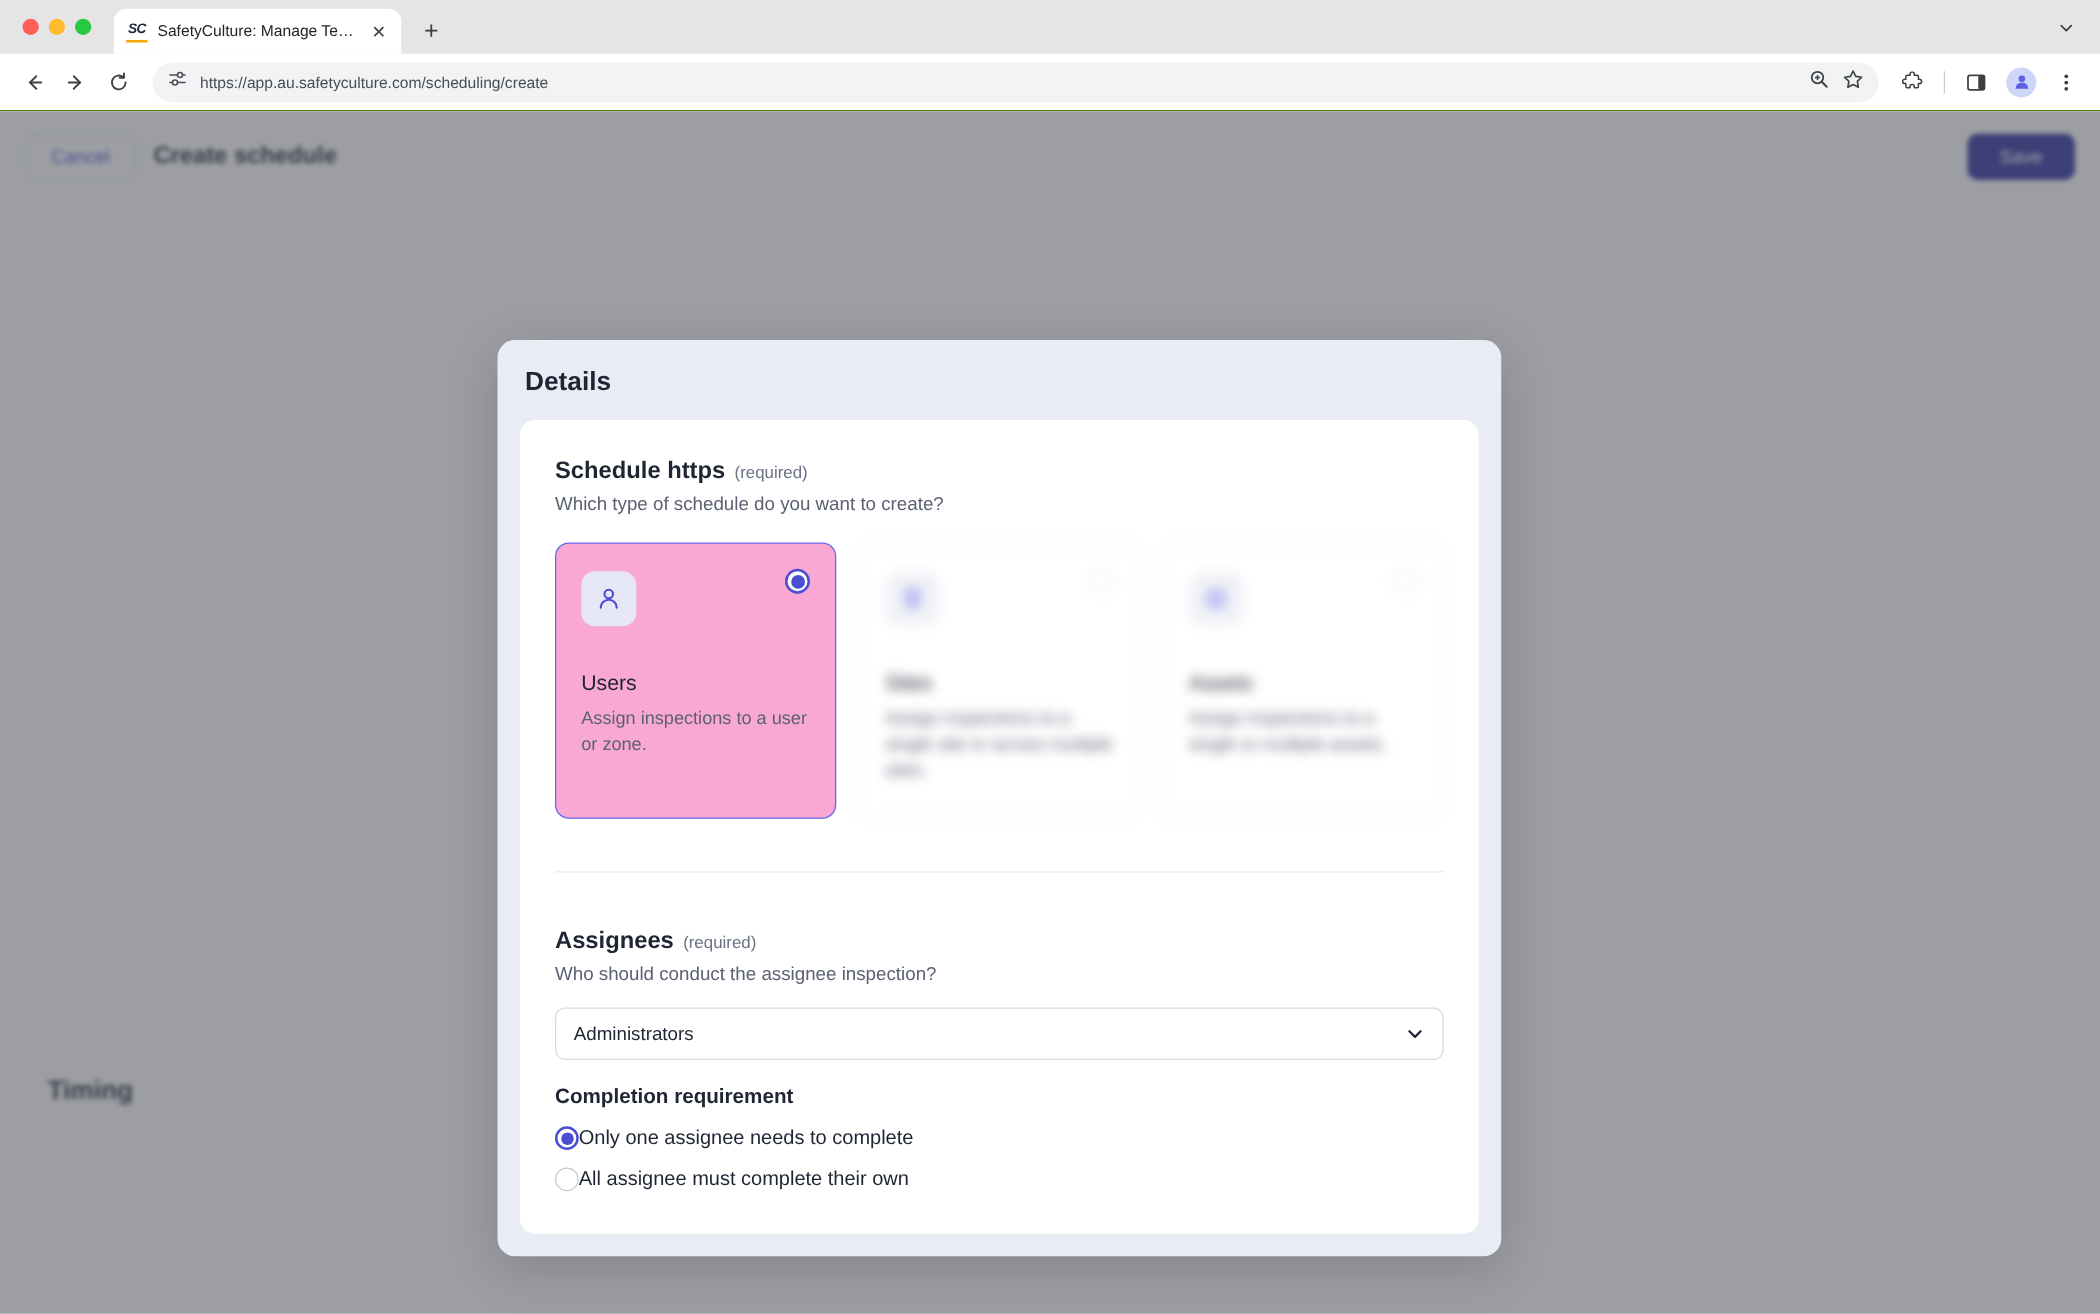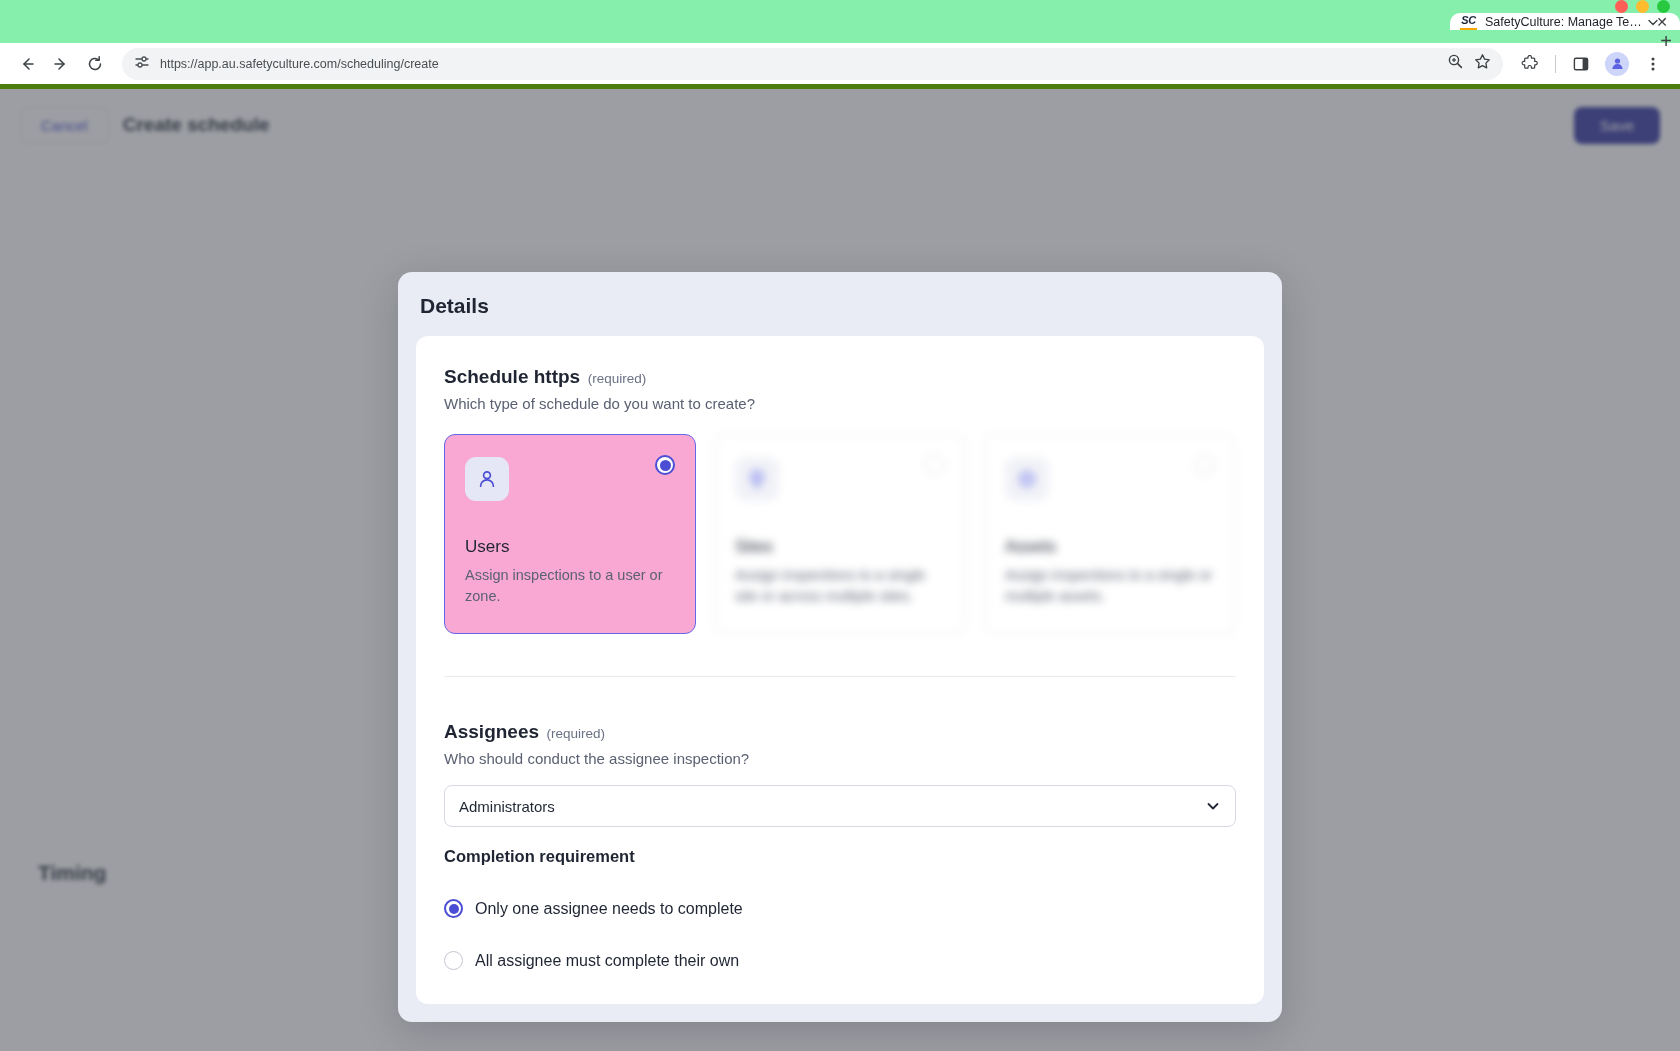--- a/index.html
+++ b/index.html
@@ -8,26 +8,25 @@
     font-family: "Liberation Sans", sans-serif;
     background: #ffffff;
     overflow: hidden;
   }
 
   
   .browser { width: 1680px; height: 1051px; position: relative; }
 
   .tabstrip {
     height: 43px;
-    background: #86efac;
+    background: #e5e5e5;
     display: flex;
     align-items: flex-end;
     padding-left: 12px;
     position: relative;
-    flex-direction: column;
   }
   .traffic { display: flex; gap: 8px; align-items: center; height: 43px; padding: 0 10px 0 6px; }
   .dot { width: 13px; height: 13px; border-radius: 50%; }
   .dot.red { background: #ff5f57; }
   .dot.yellow { background: #febc2e; }
   .dot.green { background: #28c840; }
 
   .tab {
     height: 36px;
     min-width: 230px;
@@ -74,21 +73,21 @@
     cursor: pointer;
   }
 
   .toolbar {
     height: 46px;
     background: #ffffff;
     display: flex;
     align-items: center;
     padding: 0 12px;
     gap: 4px;
-    border-bottom: 5px solid #4d7c0f;
+    border-bottom: 1px solid #4d7c0f;
   }
   .navbtn {
     width: 30px; height: 30px; border-radius: 50%;
     display: flex; align-items: center; justify-content: center;
     color: #3c4043; cursor: pointer;
   }
   .navbtn svg { display: block; }
 
   .omnibox {
     flex: 1;
@@ -202,21 +201,21 @@
     inset: 0;
     background: rgba(75, 78, 88, 0.55);
     backdrop-filter: blur(2px);
   }
 
   
   .modal {
     position: absolute;
     left: 398px;
     top: 183px;
-    width: 884px;
+    width: 803px;
     background: #e9ecf4;
     border-radius: 14px;
     padding: 22px 18px 18px 18px;
     box-shadow: 0 10px 40px rgba(20,24,40,0.18);
   }
   .modal-title {
     font-size: 21px;
     font-weight: 700;
     color: #1f2533;
     margin: 0 4px 18px 4px;
@@ -336,22 +335,21 @@
 
   .completion-label {
     font-size: 16.5px;
     font-weight: 700;
     color: #1f2533;
     margin-top: 20px;
   }
   .radio-row {
     display: flex;
     align-items: center;
-    gap: 12px;
-    margin-top: 33px;
+    margin-top: 14px;
     cursor: pointer;
   }
   .radio {
     width: 19px; height: 19px;
     border-radius: 50%;
     border: 1.6px solid #c3c7d2;
     background: #fff;
     flex: none;
   }
   .radio.on {

